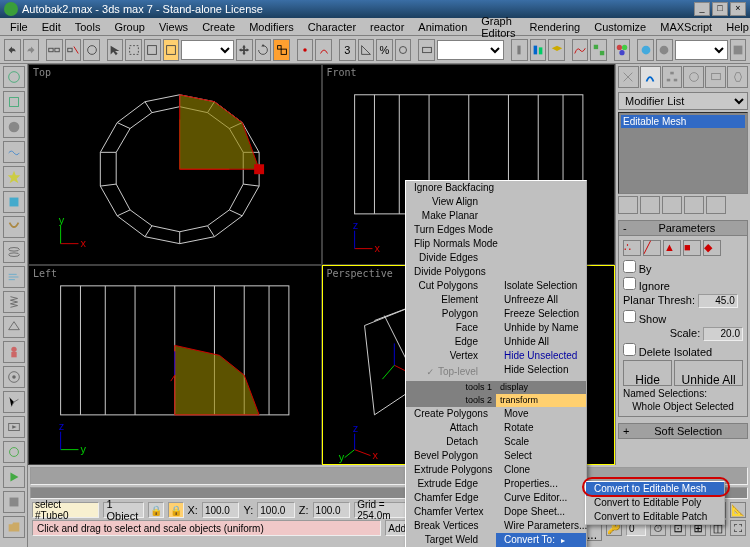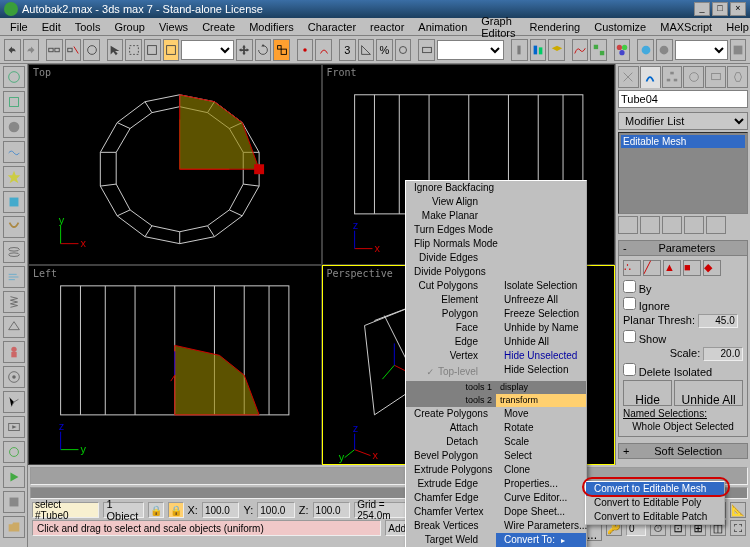--- a/index.html
+++ b/index.html
@@ -496,21 +496,20 @@
         <svg viewBox="0 0 16 16">
           <rect x="3" y="4" width="10" height="7" fill="none" stroke="#888"></rect>
         </svg>
       </div>
     <div class="tab">
         <svg viewBox="0 0 16 16">
           <path d="M6 3 L10 3 L12 8 L10 13 L6 13 L4 8 Z" fill="none" stroke="#888"></path>
         </svg>
       </div>
   </div>
-  <input class="nameinput" value="Tube04" style="">
   <div style="display:flex;gap:2px;margin-top:2px;">
     <select class="modlist" style="flex:1"><option>Modifier List</option></select>
   </div>
   <div class="stackbox">
     <div class="stackitem">Editable Mesh</div>
   </div>
   <div class="stacktools">
     <div class="stbtn"></div>
     <div class="stbtn"></div>
     <div class="stbtn"></div>
@@ -530,21 +529,21 @@
     <label class="chk"><input type="checkbox" style=""> <span>By</span></label>
     <label class="chk"><input type="checkbox" style=""> <span>Ignore</span></label>
     <div class="chk"><span>Planar Thresh:</span> <span class="spinner">45.0</span></div>
     <label class="chk"><input type="checkbox" style=""> <span>Show</span></label>
     <div class="chk" style="text-align:right"><span>Scale:</span> <span class="spinner">20.0</span></div>
     <label class="chk"><input type="checkbox" style=""> <span>Delete Isolated</span></label>
     <div style="display:flex;gap:2px;margin:2px 0;">
       <button class="btn2" style="flex:1">Hide</button>
       <button class="btn2" style="flex:1.5">Unhide All</button>
     </div>
-    <div style="font-size:10px;margin-top:2px;text-decoration:underline;">Named Selections:</div>
+    <div style="font-size:10px;margin-top:2px;">Named Selections:</div>
     <div style="text-align:center;font-size:10px;margin-top:2px;">Whole Object Selected</div>
   </div>
   <div class="rollhdr"><span style="float:left;margin-left:4px">+</span><span>Soft Selection</span></div>
 </div>
 
 <div class="statusarea">
   <div class="timeline"></div>
   <div class="timeline" style="height:12px;background:#888"></div>
   <div class="statusrow">
     <div class="sfield" style="width:80px;background:#f8f0d0">select #Tube0</div>

